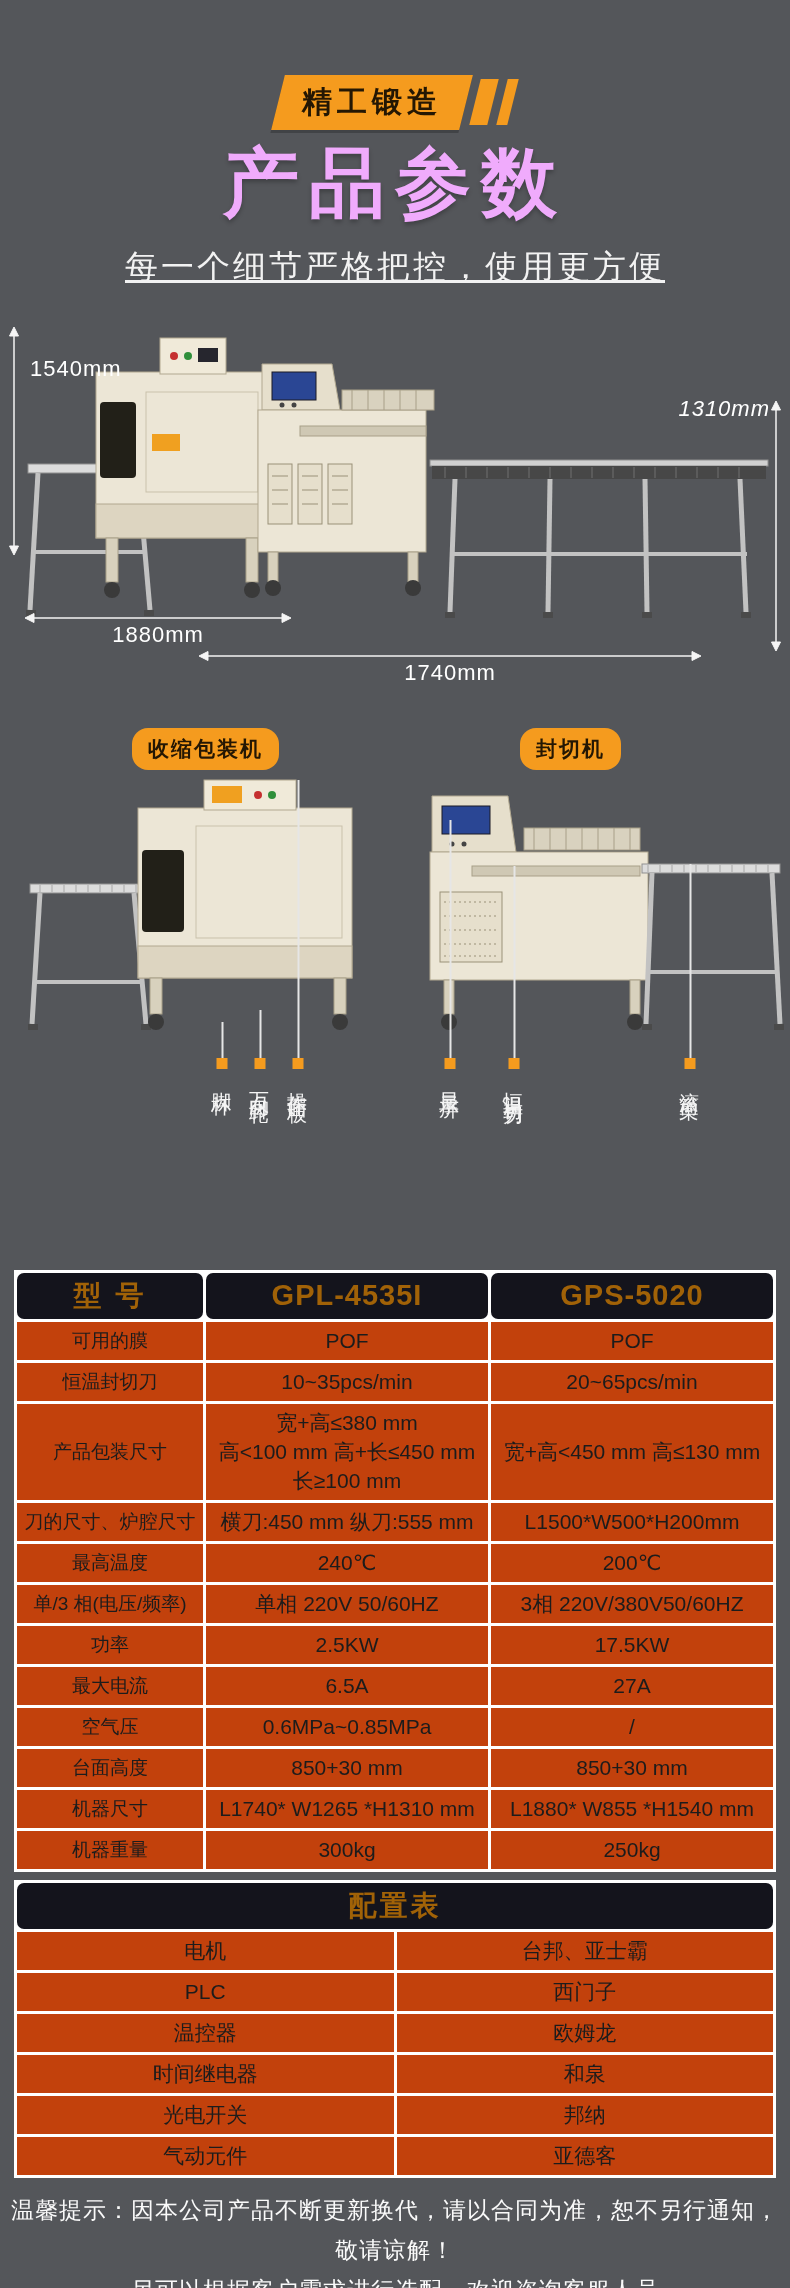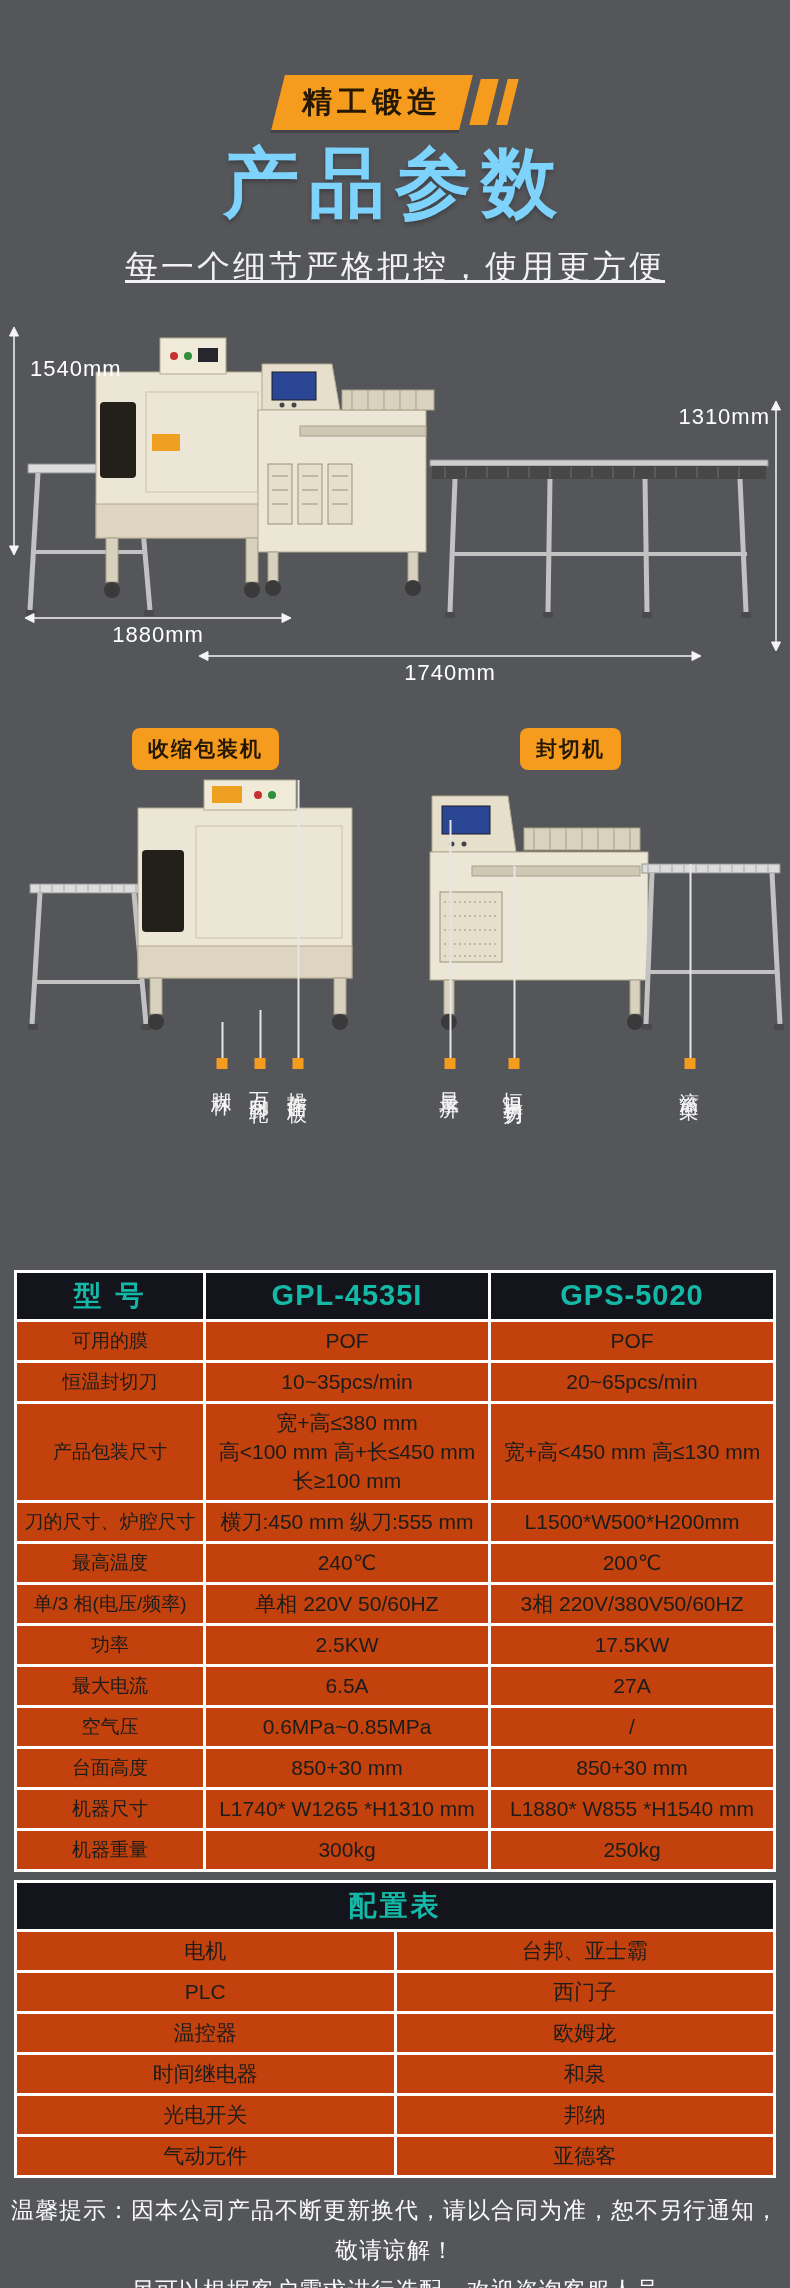--- a/index.html
+++ b/index.html
@@ -7,51 +7,51 @@
   body{width:790px;height:2288px;overflow:hidden;background:#54565a;
        font-family:"Liberation Sans","DejaVu Sans",sans-serif;}
   .page{position:relative;padding-top:76px;}
 
   
   .ribbon-row{display:flex;justify-content:center;align-items:center;height:52px;}
   .ribbon{background:#f59b1e;transform:skewX(-14deg);padding:7px 24px;box-shadow:0 3px 0 rgba(0,0,0,.22);}
   .ribbon-text{display:inline-block;transform:skewX(14deg);color:#241703;font-weight:bold;font-size:30px;letter-spacing:5px;}
   .slash{display:inline-block;background:#f59b1e;transform:skewX(-14deg);height:46px;margin-left:9px;}
   .s1{width:18px;} .s2{width:11px;}
-  .title{margin-top:10px;text-align:center;color:#7dd3fc;font-size:76px;font-weight:900;letter-spacing:10px;line-height:1.18;text-shadow:0 3px 4px rgba(0,0,0,.25);}
+  .title{margin-top:10px;text-align:center;color:#f0abfc;font-size:76px;font-weight:900;letter-spacing:10px;line-height:1.18;text-shadow:0 3px 4px rgba(0,0,0,.25);}
   .subtitle{margin-top:17px;text-align:center;color:#f2f2f2;font-size:33px;letter-spacing:3px;text-decoration:underline;}
 
   
   .scene{position:relative;}
   .scene svg{display:block;}
   .scene1{margin-top:24px;height:374px;}
   .scene2{margin-top:40px;height:454px;padding-top:44px;}
   .dim{position:absolute;color:#ffffff;font-size:22px;letter-spacing:1px;}
   .dim-left{left:30px;top:42px;}
-  .dim-right{right:20px;top:90px;}
+  .dim-right{right:20px;top:82px;font-style:italic;}
   .dim-b1{left:158px;top:308px;transform:translateX(-50%);}
   .dim-b2{left:450px;top:346px;transform:translateX(-50%);}
   .badge{position:absolute;top:0;background:#f59b1e;color:#241703;font-size:21px;font-weight:bold;
-         padding:7px 16px;border-radius:8px;letter-spacing:2px;}
+         padding:7px 16px;border-radius:16px;letter-spacing:2px;}
   .badge-left{left:132px;} .badge-right{left:520px;}
   .callout{position:absolute;display:flex;flex-direction:column;align-items:center;transform:translateX(-50%);}
   .c-line{width:2px;background:#e6e6e6;}
   .c-dot{width:11px;height:11px;background:#f59b1e;}
   .c-label{margin-top:7px;color:#f5f5f5;font-size:20px;writing-mode:vertical-rl;letter-spacing:4px;}
 
   
   .tbl{margin:0 14px;background:#ffffff;padding:3px;}
   .spec{margin-top:88px;}
   .config{margin-top:8px;}
   .grid{display:grid;gap:3px;background:#ffffff;}
   .spec-grid{grid-template-columns:186px 1fr 1fr;}
   .config-grid{grid-template-columns:1fr 1fr;}
   .cell{background:#c2410c;display:flex;align-items:center;justify-content:center;
         min-height:38px;font-size:21px;color:#1c1c1c;text-align:center;padding:4px 4px;}
-  .head{background:#14141c;color:#14b8a6;font-weight:bold;min-height:46px;font-size:28px;letter-spacing:3px;}
+  .head{background:#14141c;color:#a16207;font-weight:bold;min-height:46px;font-size:28px;letter-spacing:3px;border-radius:7px;}
   .model{font-size:29px;letter-spacing:1px;}
   .lbl{font-size:19px;padding:4px 2px;}
   .pre{white-space:pre-line;line-height:1.4;}
   .span2{grid-column:1 / -1;}
 
   .footer{margin-top:12px;text-align:center;color:#fafafa;font-size:23px;line-height:40px;letter-spacing:1px;}
 </style>
 </head>
 <body>
 

